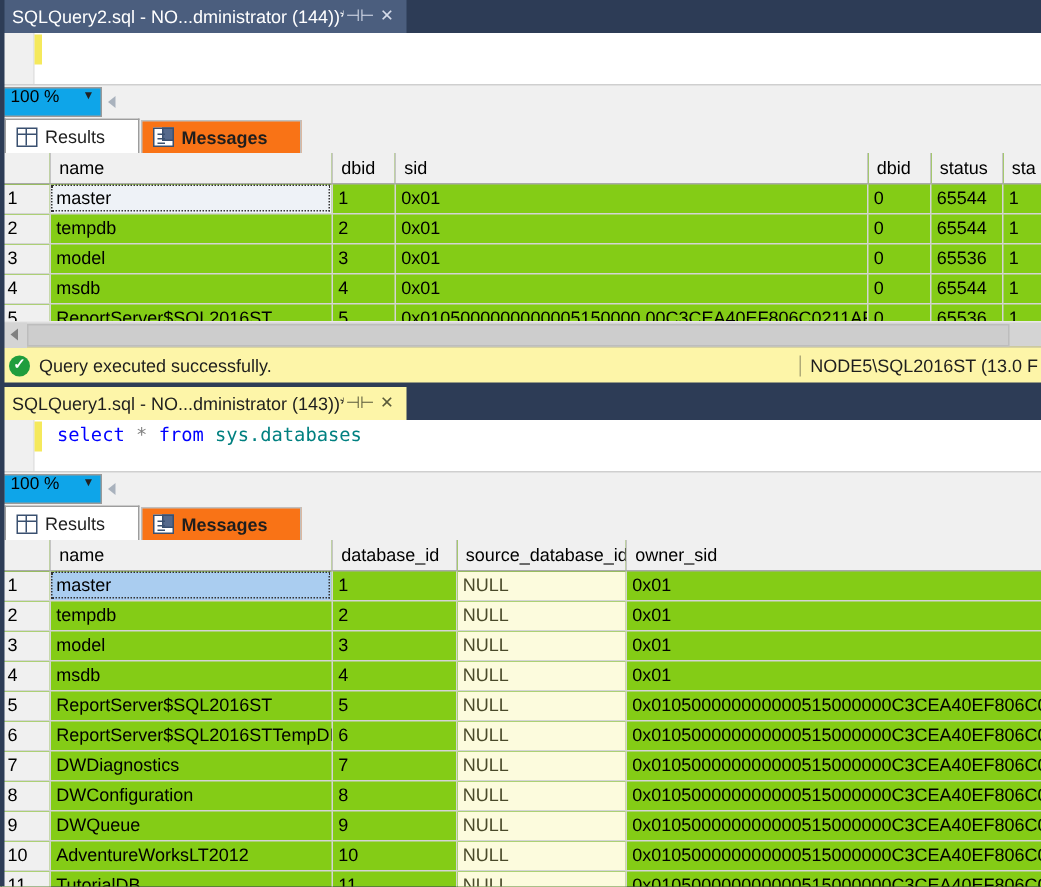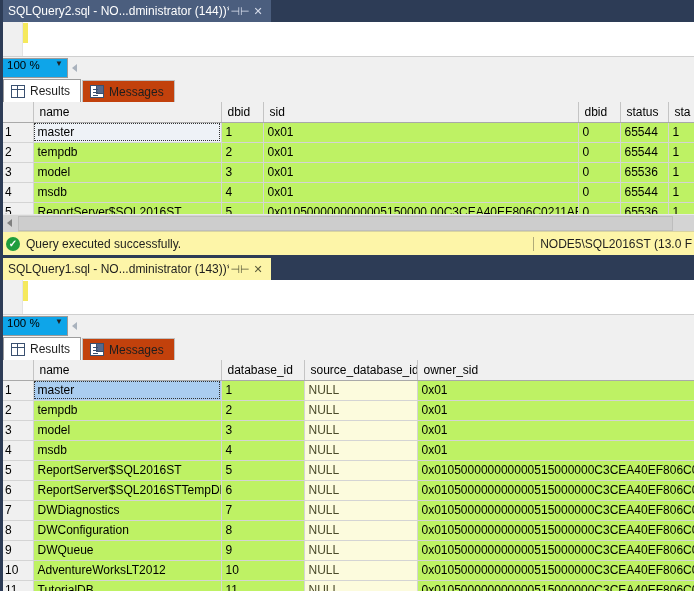--- a/index.html
+++ b/index.html
@@ -71,41 +71,41 @@
   .zoom-splitter { width: 12px; height: 20px; display:flex; align-items:center; justify-content:center; }
   .tri-left { width:0;height:0;border-top:4px solid transparent;border-bottom:4px solid transparent;border-right:5px solid #a9b2bd; }
 
   
   .res-tabbar {
     height: 24px; background: #f0f0f0; display: flex; align-items: flex-end;
     padding-left: 2px; border-left: 1px solid #b8b8b8;
   }
   .res-tab {
     height: 22px; display: flex; align-items: center; gap: 5px;
-    padding: 0 10px 0 7px; font-size: 12px; color: #1e1e1e;
+    padding: 0 22px 0 7px; font-size: 12px; color: #1e1e1e;
     border: 1px solid #bfbfbf; border-bottom: none; margin-right: 1px;
   }
   .res-tab.sel { background: #ffffff; border-color: #9d9d9d; height: 23px; }
-  .res-tab.unsel { background: #c2410c; }
+  .res-tab.unsel { background: #f97316; font-weight: bold; }
   .gico { width: 14px; height: 13px; position: relative; display:inline-block; }
   .gico.grid { border: 1.4px solid #3a5070; background:#fff; }
   .gico.grid::before { content:""; position:absolute; left:0; right:0; top:3.5px; height:1.2px; background:#3a5070; }
   .gico.grid::after { content:""; position:absolute; top:0; bottom:0; left:4.5px; width:1.2px; background:#3a5070; }
   .gico.msg { border: 1.4px solid #3a5070; background:#fff; }
   .gico.msg::before {
     content:""; position:absolute; right:-1px; top:-1px; width:6px; height:7px;
     background:#4f6party; background:#55698c; border:1px solid #3a5070;
   }
   .gico.msg::after {
     content:""; position:absolute; left:1.5px; top:3px; width:5px; height:1px;
     background:#3a5070; box-shadow: 0 3px 0 #3a5070, 0 6px 0 #3a5070;
   }
 
   
-  .grid-wrap { background: #bef264; border-left: 1px solid #b8b8b8; overflow: hidden; position: relative; }
+  .grid-wrap { background: #84cc16; border-left: 1px solid #b8b8b8; overflow: hidden; position: relative; }
   table.grid { border-collapse: collapse; table-layout: fixed; font-size: 12px; color: #000; }
   table.grid th, table.grid td {
     border-right: 1px solid #d4d4d4; border-bottom: 1px solid #d4d4d4;
     height: 20px; padding: 0 4px; overflow: hidden; white-space: nowrap;
     font-weight: normal; text-align: left;
   }
   table.grid thead th {
     background: #f0f0f0; border-bottom: 1px solid #a9a9a9;
     border-right: 1px solid #c4c4c4; color: #000; padding-left: 6px;
   }
@@ -277,20 +277,21 @@
 
     <div class="doc-tab active">
       <span class="tab-label">SQLQuery1.sql - NO...dministrator (143))*</span>
       <span class="tab-ico">⊣⊢</span>
       <span class="tab-ico">✕</span>
     </div>
 
     <div class="editor">
       <div class="gutter-indent"></div>
       <div class="change-bar"></div>
+      <div class="code-line"><span class="kw">select</span><span class="pln"> </span><span class="op">*</span><span class="pln"> </span><span class="kw">from</span><span class="pln"> </span><span class="obj">sys.databases</span></div>
     </div>
 
     <div class="zoom-strip">
       <div class="zoom-box">
         <span class="zval">100 %</span>
         <span class="zarrow">▼</span>
       </div>
       <div class="zoom-splitter">
           <div class="tri-left"></div>
         </div>

